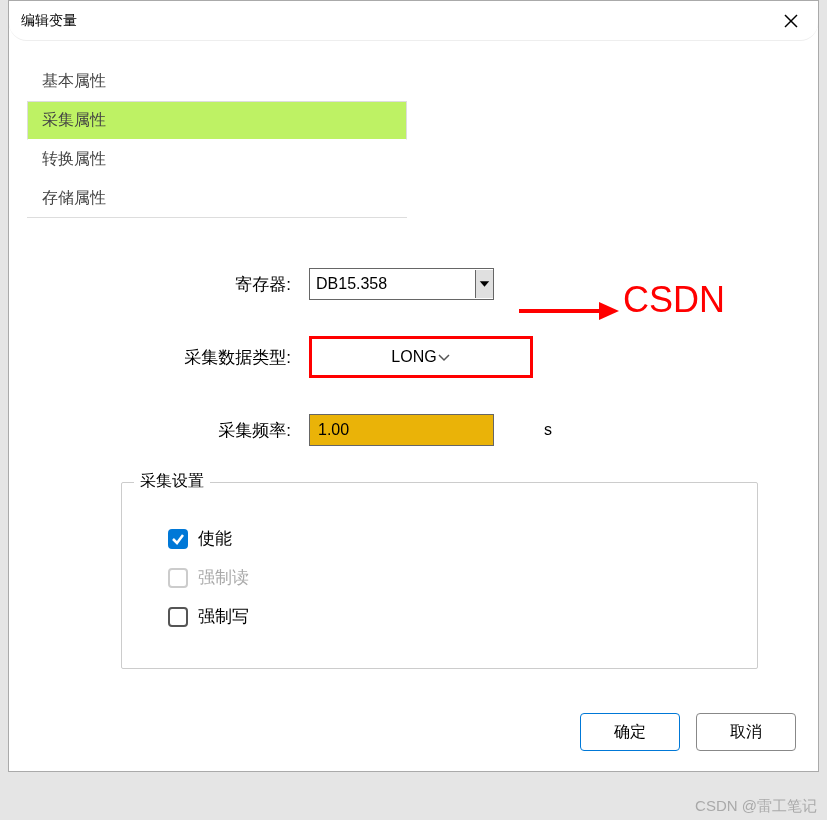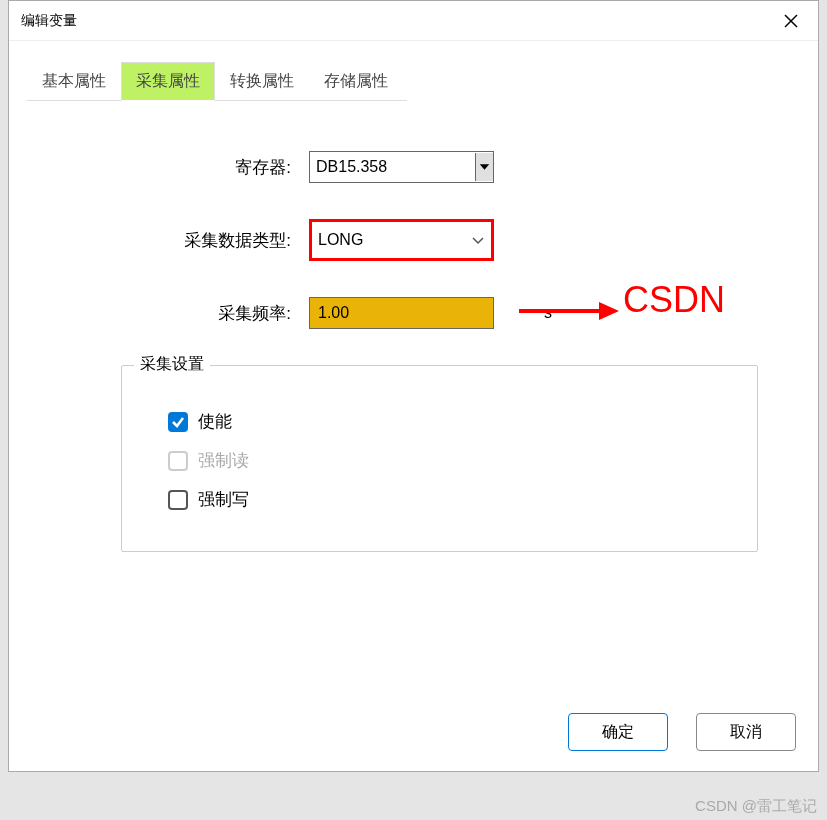--- a/index.html
+++ b/index.html
@@ -20,32 +20,34 @@
       background: #fff;
       border: 1px solid #aaa;
     }
     .titlebar {
       height: 40px;
       display: flex;
       align-items: center;
       justify-content: space-between;
       padding: 0 12px;
       border-bottom: 1px solid #eee;
+      border-radius: 18px;
     }
     .titlebar-title { font-size: 14px; color: #000; }
     .close-btn {
       width: 30px; height: 30px;
       display: flex; align-items: center; justify-content: center;
       cursor: pointer;
     }
     .tabs {
       display: flex;
       margin: 20px 0 0 18px;
       border-bottom: 1px solid #ddd;
       width: 380px;
+      flex-direction: column;
     }
     .tab {
       padding: 8px 14px;
       font-size: 16px;
       color: #444;
       cursor: pointer;
       position: relative;
       top: 1px;
       border: 1px solid transparent;
     }
@@ -87,22 +89,23 @@
     .combo.highlight-blue {
       border: 1px solid #0078d7;
     }
     .combo.highlight-blue .combo-text {
       background: #0078d7;
       color: #fff;
       padding: 1px 2px;
     }
     .combo.highlight-red {
       border: 3px solid #ff0000;
-      width: 185px;
+      width: 224px;
       height: 42px;
+      justify-content: center;
     }
     .chevron {
       width: 14px; height: 14px;
     }
     .textin {
       width: 185px;
       height: 32px;
       border: 1px solid #666;
       padding: 0 8px;
       font-size: 16px;
@@ -182,21 +185,21 @@
       color: #ff0000;
       font-size: 36px;
       font-family: Arial, sans-serif;
       pointer-events: none;
     }
     .dialog-buttons {
       position: absolute;
       bottom: 20px;
       right: 22px;
       display: flex;
-      gap: 28px;
+      gap: 16px;
     }
     .dlg-btn {
       width: 100px;
       height: 38px;
       border: 1px solid #888;
       background: #fff;
       border-radius: 4px;
       font-size: 16px;
       cursor: pointer;
       display: flex;

